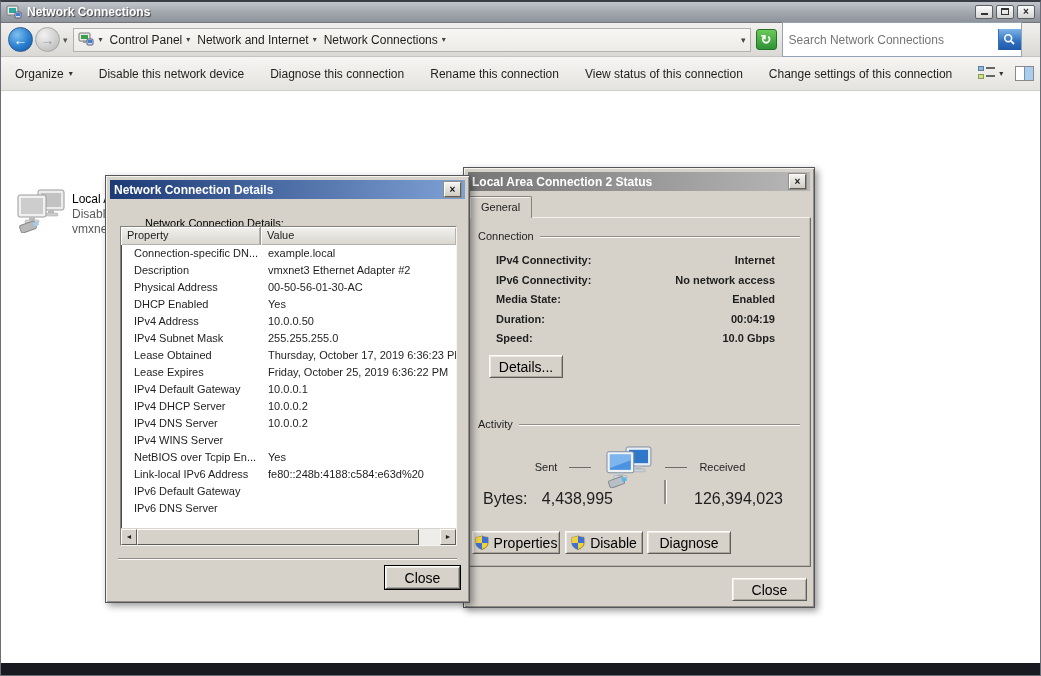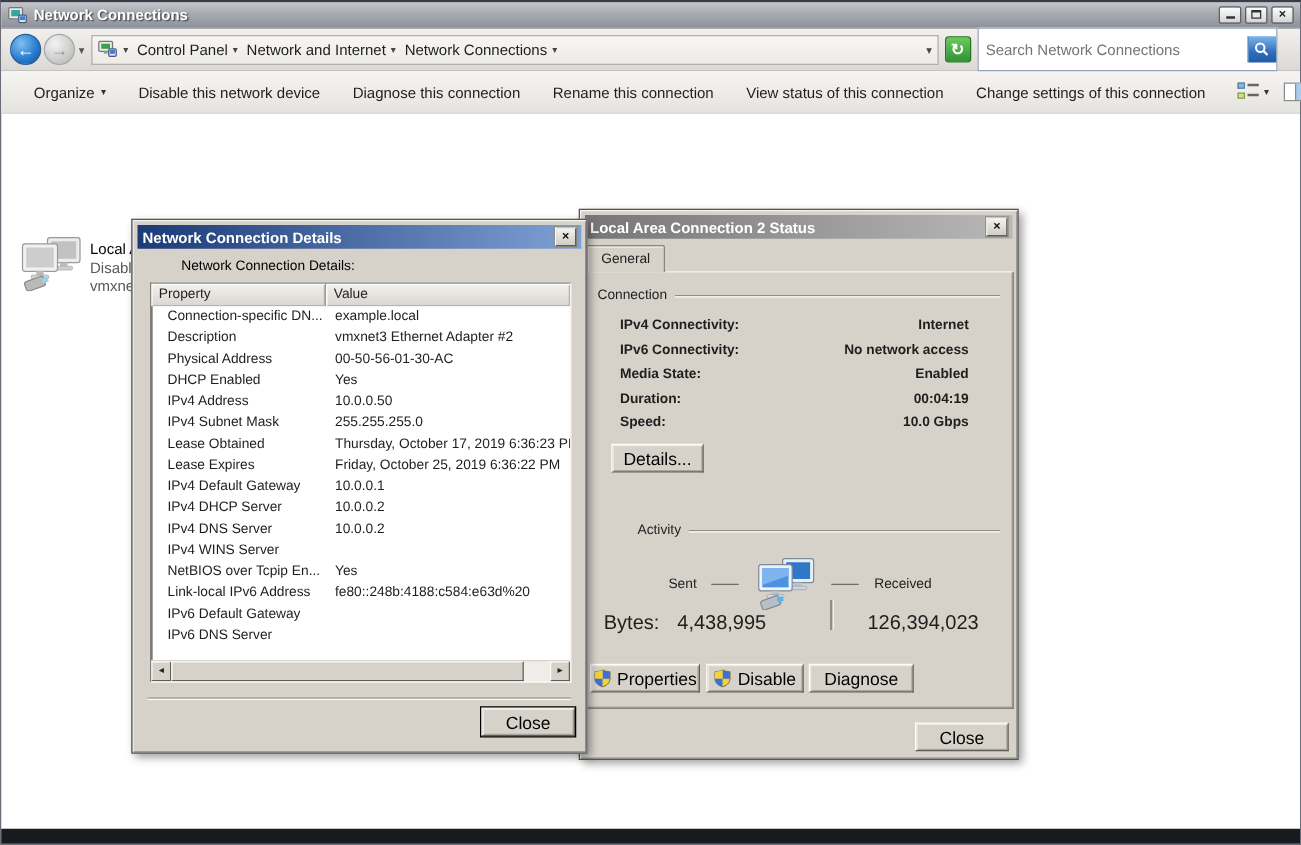--- a/index.html
+++ b/index.html
@@ -24,21 +24,21 @@
   .crumb { display:flex; align-items:center; gap:4px; padding:0 2px; }
   .crumb .sep { font-size:8px; color:#444; }
   .crumb-flex { flex:1; }
   .refresh-btn { width:21px; height:21px; margin-left:5px; border-radius:3px; background:linear-gradient(#6cc95c,#2e9334); border:1px solid #247428; color:#fff; font-size:13px; line-height:19px; text-align:center; font-weight:bold; }
   .search-box { margin-left:5px; width:240px; height:35px; background:#fff; border:1px solid #93a3b5; display:flex; align-items:center; }
   .search-box input { flex:1; border:none; outline:none; font-family:"Liberation Sans",sans-serif; font-size:12px; color:#6e6e6e; padding:0 6px; background:transparent; }
   .search-btn { width:23px; height:21px; background:linear-gradient(#7db4e8,#2f6fbe 60%,#1f5aa8); border-left:1px solid #3a70b0; display:flex; align-items:center; justify-content:center; }
 
   .toolbar { height:34px; background:linear-gradient(180deg,#f6f5f3,#e5e3df); display:flex; align-items:center; padding:0 14px; gap:26px; border-bottom:1px solid #d0cec9; font-size:12px; }
   .tool-item { white-space:nowrap; color:#201f1e; }
-  .tool-organize { display:flex; align-items:center; gap:5px;margin-left:12px; }
+  .tool-organize { display:flex; align-items:center; gap:5px; }
   .tool-organize .arr { font-size:8px; color:#333; }
   .tool-right { margin-left:auto; display:flex; align-items:center; gap:12px; }
   .views-icon { display:flex; align-items:center; gap:4px; }
   .views-glyph { width:17px; height:15px; position:relative; }
   .views-glyph i { position:absolute; left:0; width:6px; height:5px; background:#8fb8dd; border:1px solid #5a7da0; }
   .views-glyph i.b { top:8px; background:#cfe08a; border-color:#8a9a50; }
   .views-glyph s { position:absolute; left:8px; right:0; height:2px; background:#666; }
   .views-arr { font-size:8px; color:#333; }
   .pane-icon { width:19px; height:15px; border:1px solid #8a8a8a; background:#fff; position:relative; }
   .pane-icon::after { content:""; position:absolute; top:0; bottom:0; right:0; width:8px; background:#aecdе8; background:#abccea; border-left:1px solid #7193b5; }
@@ -267,21 +267,21 @@
           <span>Duration:</span>
           <span>00:04:19</span>
         </div>
       <div class="stat-row">
           <span>Speed:</span>
           <span>10.0 Gbps</span>
         </div>
     </div>
     <div class="btn" style="left:19px; top:137px; width:74px; height:23px;">Details...</div>
 
-    <div class="group-label-row" style="top:200px;margin-left:32px;">
+    <div class="group-label-row" style="top:200px;">
       <span>Activity</span>
       <span class="group-line"></span>
     </div>
 
     <div class="act-flow" style="top:228px;">
       <span>Sent</span>
       <span class="dash"></span>
       <svg width="50" height="42" viewBox="0 0 52 44">
         <rect x="24" y="1" width="26" height="20" rx="2" fill="#e8eef5" stroke="#7d8a99"></rect>
           <rect x="27" y="4" width="20" height="14" fill="#2f77c8"></rect>
@@ -328,21 +328,21 @@
   </div>
 
   <div class="btn" style="left:268px; top:410px; width:75px; height:23px;">Close</div>
 </div>
 
 <div class="dialog" style="left:105px; top:175px; width:365px; height:428px; z-index:20;">
   <div class="dlg-title active">
     <span class="t">Network Connection Details</span>
     <span class="dlg-x"><span>×</span></span>
   </div>
-  <div class="dlg-label" style="left:15px; top:31px;padding-left:24px;">Network Connection Details:</div>
+  <div class="dlg-label" style="left:15px; top:41px;padding-left:24px;">Network Connection Details:</div>
 
   <div class="listview">
     <div class="lv-header">
       <span class="lv-hcell c1">Property</span>
       <span class="lv-hcell c2">Value</span>
     </div>
     <div class="lv-body">
       <div class="lv-row">
           <span class="c1">Connection-specific DN...</span>
           <span class="c2">example.local</span>

